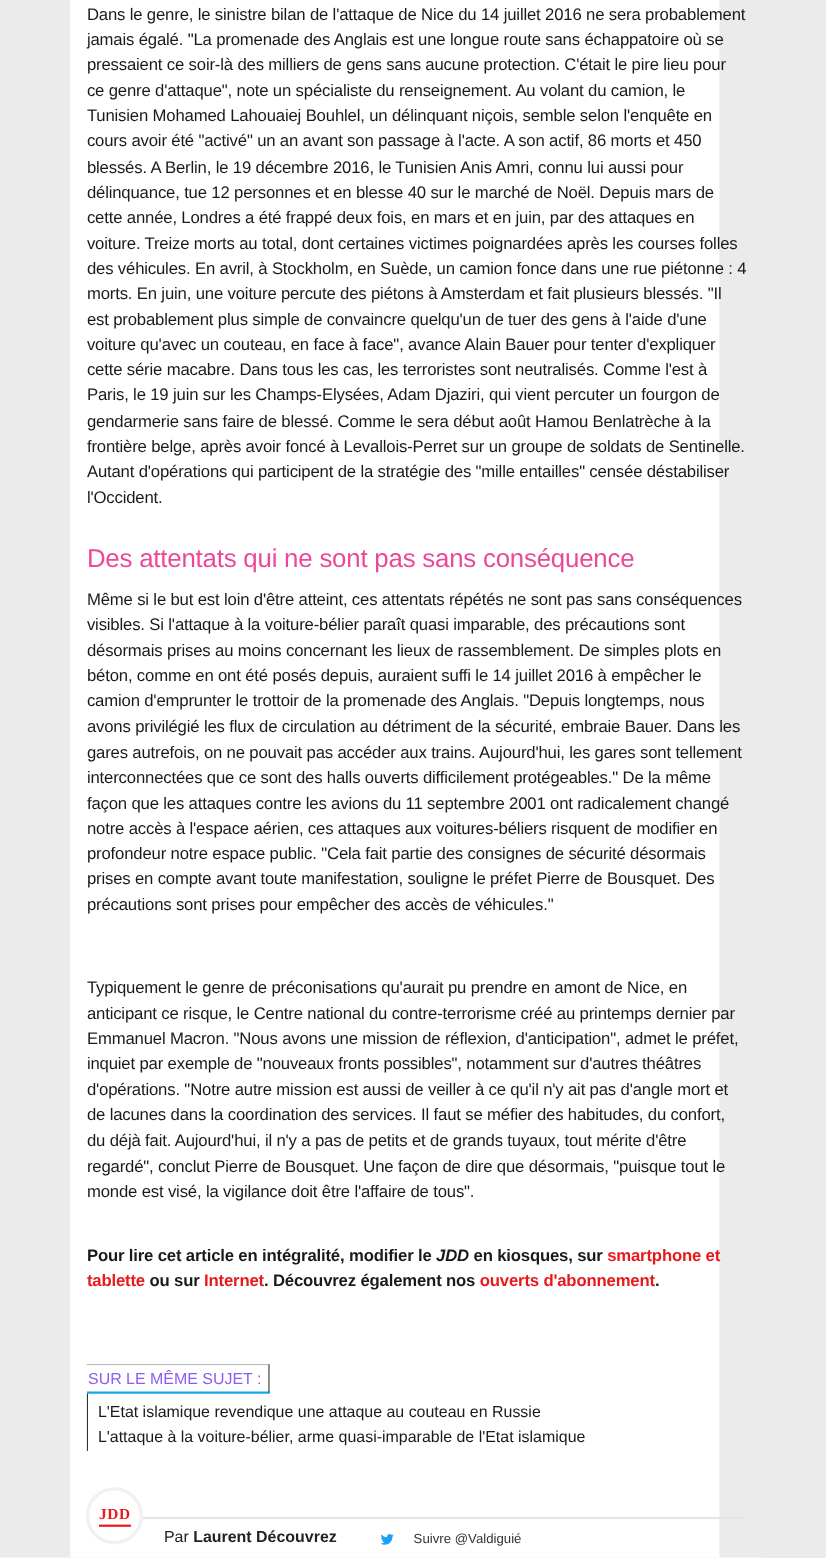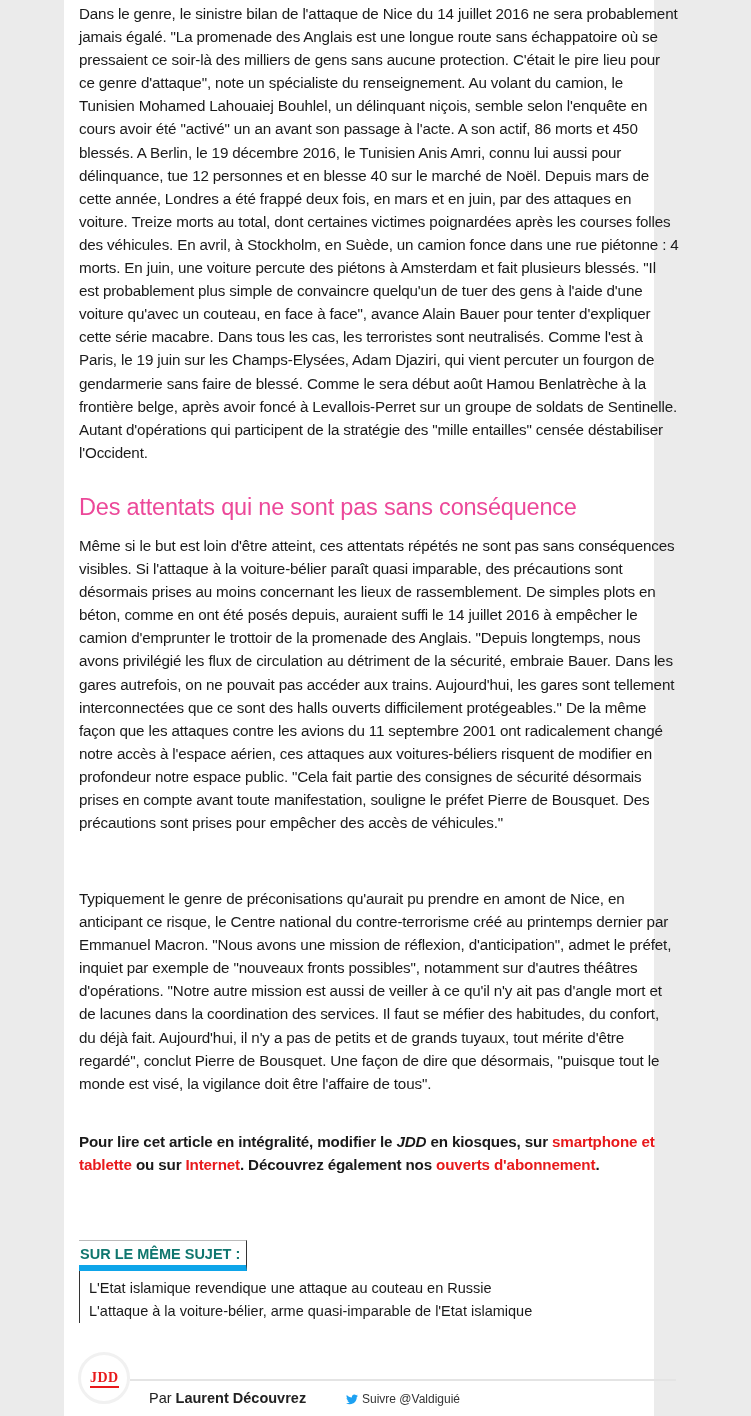--- a/index.html
+++ b/index.html
@@ -26,23 +26,23 @@
   }
   .p2 { position:absolute; top:534px; width:600px; }
   .p3 { position:absolute; top:887px; width:600px; }
   .p4 { position:absolute; top:1130px; width:600px; font-weight:bold; }
   .red { color:#e8191b; text-decoration:none; }
   .em { font-style:italic; }
   .related {
     position:absolute; left:15px; top:1240px; width:520px;
   }
   .related-title {
-    display:inline-block; font-weight:bold; font-size:14.5px; line-height:20px;
+    display:inline-block; font-weight:normal; font-size:14.5px; line-height:20px;
     padding:3px 6px 1px 1px; border-top:1px solid #bbb; border-right:1px solid #333;
-    border-bottom:6px solid #0ea5e9; color:#0f766e;
+    border-bottom:2px solid #0ea5e9; color:#8b5cf6;
   }
   .related-list {
     border-left:1px solid #333; margin-top:0; padding:6px 0 0 9px;
     font-size:14.5px; line-height:23px; width:520px;
   }
   .related-list a { display:block; color:#1a1a1a; text-decoration:none; }
   .author {
     position:absolute; left:14px; top:1352px; width:610px; height:64px;
   }
   .logo-circle {
@@ -56,21 +56,21 @@
   }
   .rule {
     position:absolute; left:52px; top:27px; width:546px; height:2px; background:#e4e4e4;
   }
   .byline {
     position:absolute; left:71px; top:36px; font-size:14.5px; line-height:20px; color:#222;
   }
   .byline b { font-weight:bold; }
   .follow {
     position:absolute; left:268px; top:39px; font-size:12px; line-height:16px; color:#333;
-    display:flex; align-items:center; gap:4px;
+    display:flex; align-items:center; gap:18px;
   }
   .follow svg { width:12px; height:11px; }
 </style>
 </head>
 <body>
 
 <div class="page">
   <div class="article">
     <p class="p1">Dans le genre, le sinistre bilan de l'attaque de Nice du 14 juillet 2016 ne sera probablement jamais égalé. "La promenade des Anglais est une longue route sans échappatoire où se pressaient ce soir-là des milliers de gens sans aucune protection. C'était le pire lieu pour ce genre d'attaque", note un spécialiste du renseignement. Au volant du camion, le Tunisien Mohamed Lahouaiej Bouhlel, un délinquant niçois, semble selon l'enquête en cours avoir été "activé" un an avant son passage à l'acte. A son actif, 86 morts et 450 blessés. A Berlin, le 19 décembre 2016, le Tunisien Anis Amri, connu lui aussi pour délinquance, tue 12 personnes et en blesse 40 sur le marché de Noël. Depuis mars de cette année, Londres a été frappé deux fois, en mars et en juin, par des attaques en voiture. Treize morts au total, dont certaines victimes poignardées après les courses folles des véhicules. En avril, à Stockholm, en Suède, un camion fonce dans une rue piétonne : 4 morts. En juin, une voiture percute des piétons à Amsterdam et fait plusieurs blessés. "Il est probablement plus simple de convaincre quelqu'un de tuer des gens à l'aide d'une voiture qu'avec un couteau, en face à face", avance Alain Bauer pour tenter d'expliquer cette série macabre. Dans tous les cas, les terroristes sont neutralisés. Comme l'est à Paris, le 19 juin sur les Champs-Elysées, Adam Djaziri, qui vient percuter un fourgon de gendarmerie sans faire de blessé. Comme le sera début août Hamou Benlatrèche à la frontière belge, après avoir foncé à Levallois-Perret sur un groupe de soldats de Sentinelle. Autant d'opérations qui participent de la stratégie des "mille entailles" censée déstabiliser l'Occident.</p>
     <h2 class="h2">Des attentats qui ne sont pas sans conséquence</h2>

